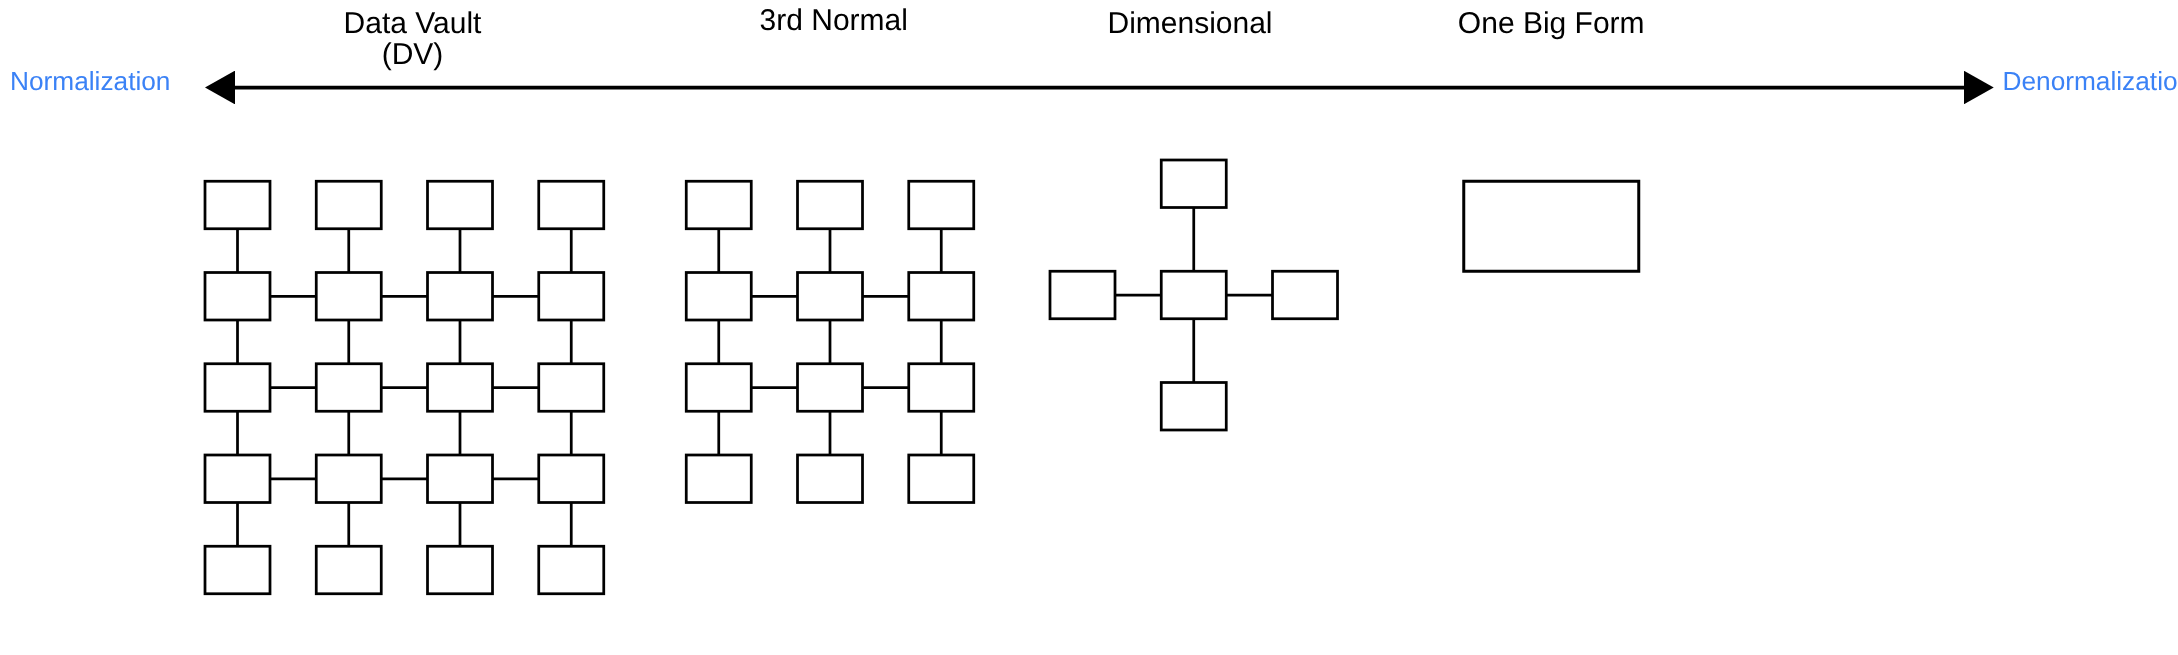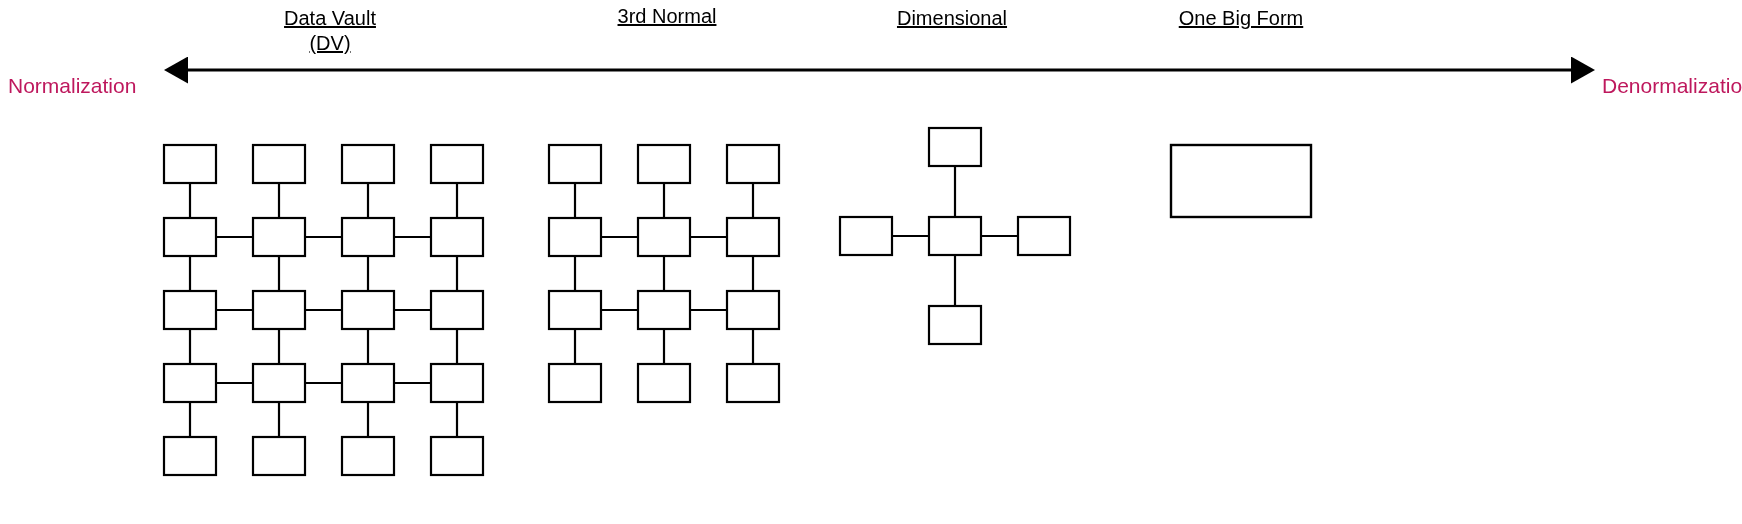--- a/index.html
+++ b/index.html
@@ -15,35 +15,33 @@
     position: relative;
     width: 1742px;
     height: 524px;
     background: #ffffff;
     overflow: hidden;
   }
   .axis-label {
     position: absolute;
     font-size: 21px;
     line-height: 24px;
-    color: #be185d;
+    color: #3b82f6;
     white-space: nowrap;
-    margin-top: 20px;
   }
   #label-normalization { left: 8px; top: 54px; }
   #label-denormalization { left: 1602px; top: 54px; }
 
   .stage-label {
     position: absolute;
-    font-size: 20px;
+    font-size: 24px;
     line-height: 25px;
     text-align: center;
     color: #000;
     white-space: pre-line;
-    text-decoration: underline;
   }
 
   #arrow-svg {
     position: absolute;
     left: 0;
     top: 0;
     width: 1742px;
     height: 524px;
     pointer-events: none;
   }

